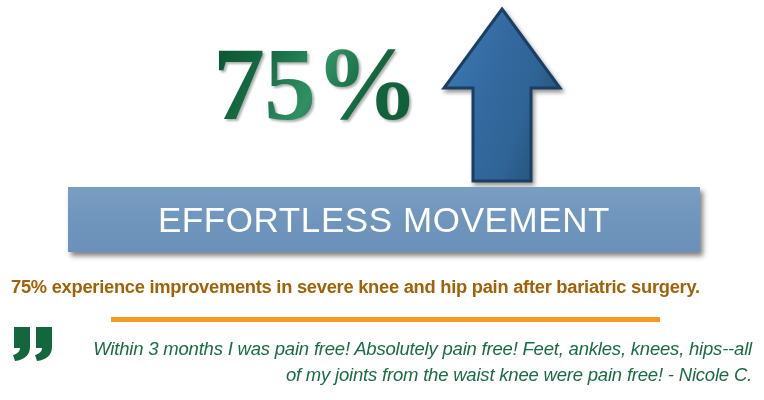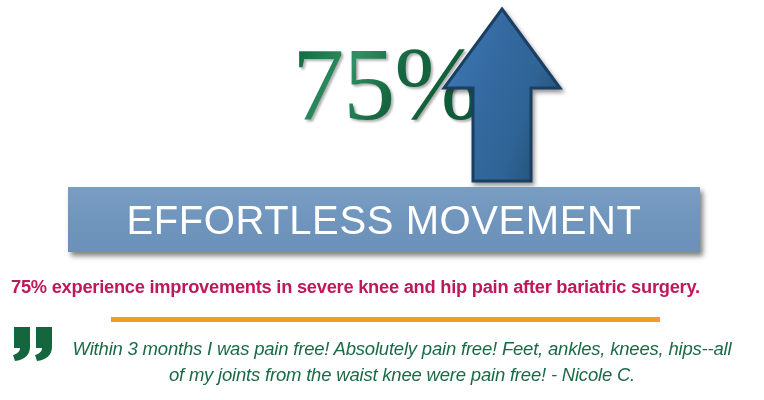--- a/index.html
+++ b/index.html
@@ -21,30 +21,30 @@
   
   .hero {
     position: absolute;
     left: 0;
     top: 0;
     width: 764px;
     height: 187px;
   }
   .stat-number {
     position: absolute;
-    left: 240px;
+    left: 213px;
     top: 24px;
     width: 240px;
     height: 120px;
     font-family: "Liberation Serif", "DejaVu Serif", serif;
     font-size: 104px;
     line-height: 120px;
-    font-weight: 400;
+    font-weight: 700;
     letter-spacing: -1px;
-    text-align: right;
+    text-align: left;
     white-space: nowrap;
     color: #14653f;
     background: linear-gradient(118deg,
                 #0c4d30 0%,
                 #156b42 24%,
                 #2f9063 44%,
                 #14663f 62%,
                 #0d5435 100%);
     -webkit-background-clip: text;
     background-clip: text;
@@ -74,34 +74,34 @@
     height: 65px;
     background: linear-gradient(180deg, #7a9dc2 0%, #6f95bd 55%, #6b91ba 100%);
     box-shadow: 3px 4px 5px rgba(30,30,30,0.55);
     display: flex;
     align-items: center;
     justify-content: center;
   }
   .banner-text {
     color: #ffffff;
     font-family: "Liberation Sans", sans-serif;
-    font-size: 40px;
+    font-size: 35px;
     font-weight: 400;
     letter-spacing: 0.6px;
     line-height: 1;
     white-space: nowrap;
   }
 
   
   .subtitle {
     position: absolute;
     left: 11px;
     top: 276px;
     width: 744px;
-    color: #be185d;
+    color: #a16207;
     font-family: "Liberation Sans", sans-serif;
     font-size: 18.3px;
     font-weight: bold;
     letter-spacing: -0.25px;
     line-height: 22px;
     white-space: nowrap;
   }
 
   
   .rule {
@@ -120,21 +120,21 @@
     top: 327px;
     width: 44px;
     height: 34px;
   }
   .quote-mark svg { display: block; }
   .quote-text {
     position: absolute;
     left: 52px;
     top: 336px;
     width: 700px;
-    text-align: center;
+    text-align: right;
     color: #1a6b45;
     font-family: "Liberation Sans", sans-serif;
     font-style: italic;
     font-size: 18.5px;
     line-height: 26px;
     letter-spacing: -0.2px;
   }
   .quote-line { display: block; white-space: nowrap; }
 </style>
 </head>

